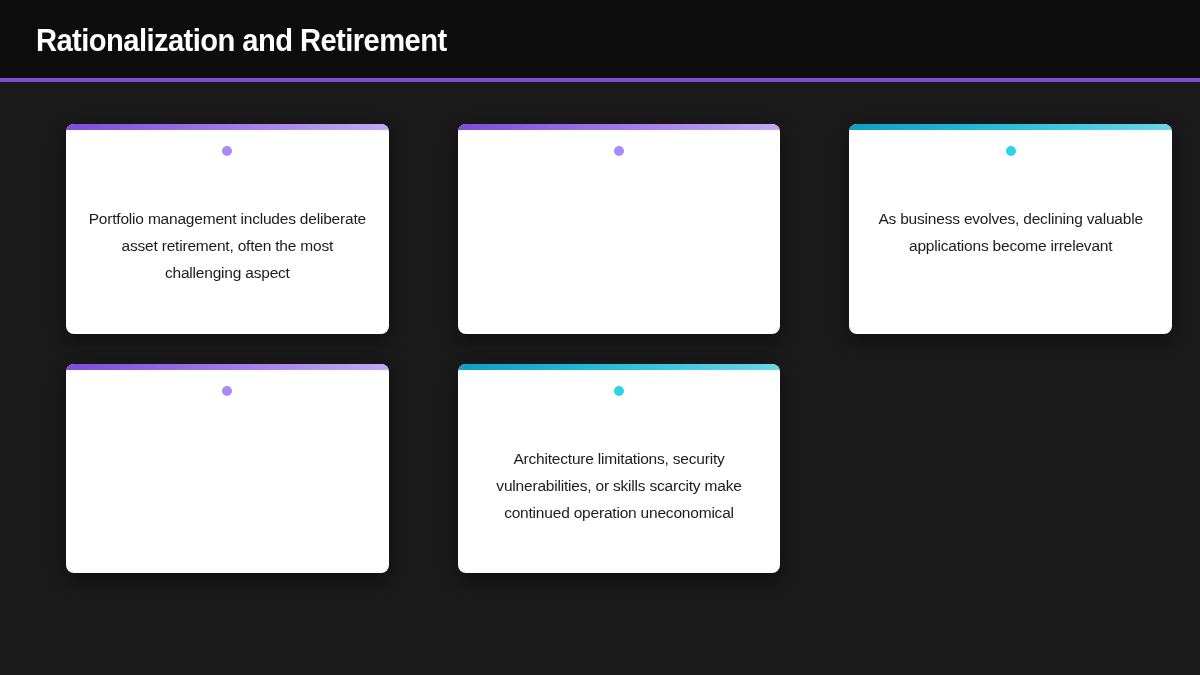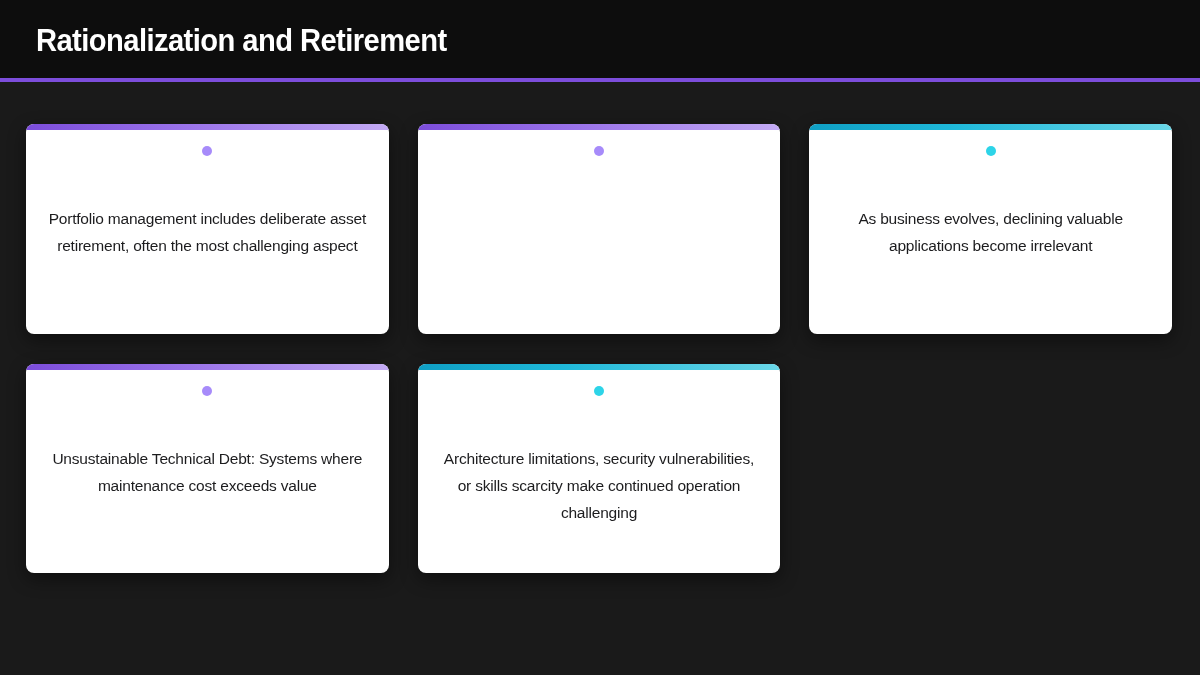--- a/index.html
+++ b/index.html
@@ -70,20 +70,21 @@
 
   .card {
     position: relative;
     background: #ffffff;
     border-radius: 8px;
     overflow: hidden;
     display: flex;
     flex-direction: column;
     align-items: center;
     box-shadow: 0 6px 18px rgba(0,0,0,0.45);
+    margin-left: 40px;
   }
 
   .card-accent {
     position: absolute;
     top: 0;
     left: 0;
     right: 0;
     height: 6px;
     border-top-left-radius: 8px;
     border-top-right-radius: 8px;
@@ -156,27 +157,24 @@
       <div class="card-accent"></div>
       <div class="card-dot"></div>
       <div class="card-body">
         <div class="card-text">As business evolves, declining valuable applications become irrelevant</div>
       </div>
     </div>
 
     <div class="card accent-purple">
       <div class="card-accent"></div>
       <div class="card-dot"></div>
-      <div class="card-body">
-        <div class="card-text">Unsustainable Technical Debt: Systems where maintenance cost exceeds value</div>
-      </div>
     </div>
 
     <div class="card accent-teal">
       <div class="card-accent"></div>
       <div class="card-dot"></div>
       <div class="card-body">
-        <div class="card-text">Architecture limitations, security vulnerabilities, or skills scarcity make continued operation challenging</div>
+        <div class="card-text">Architecture limitations, security vulnerabilities, or skills scarcity make continued operation uneconomical</div>
       </div>
     </div>
 
   </div>
 </div>
 
 </body></html>

